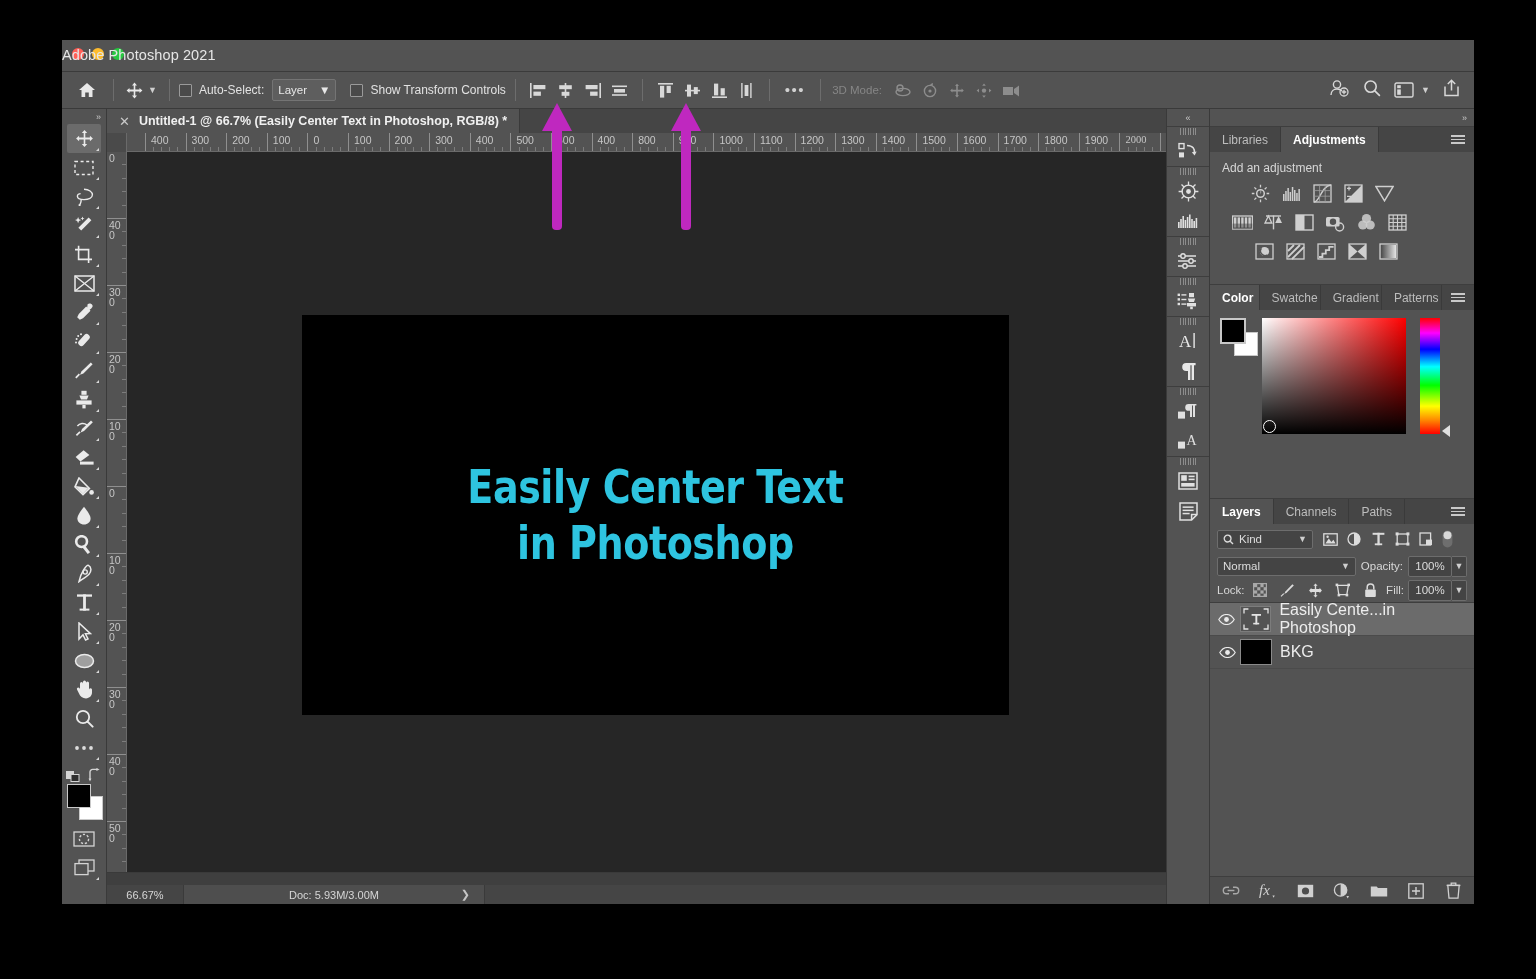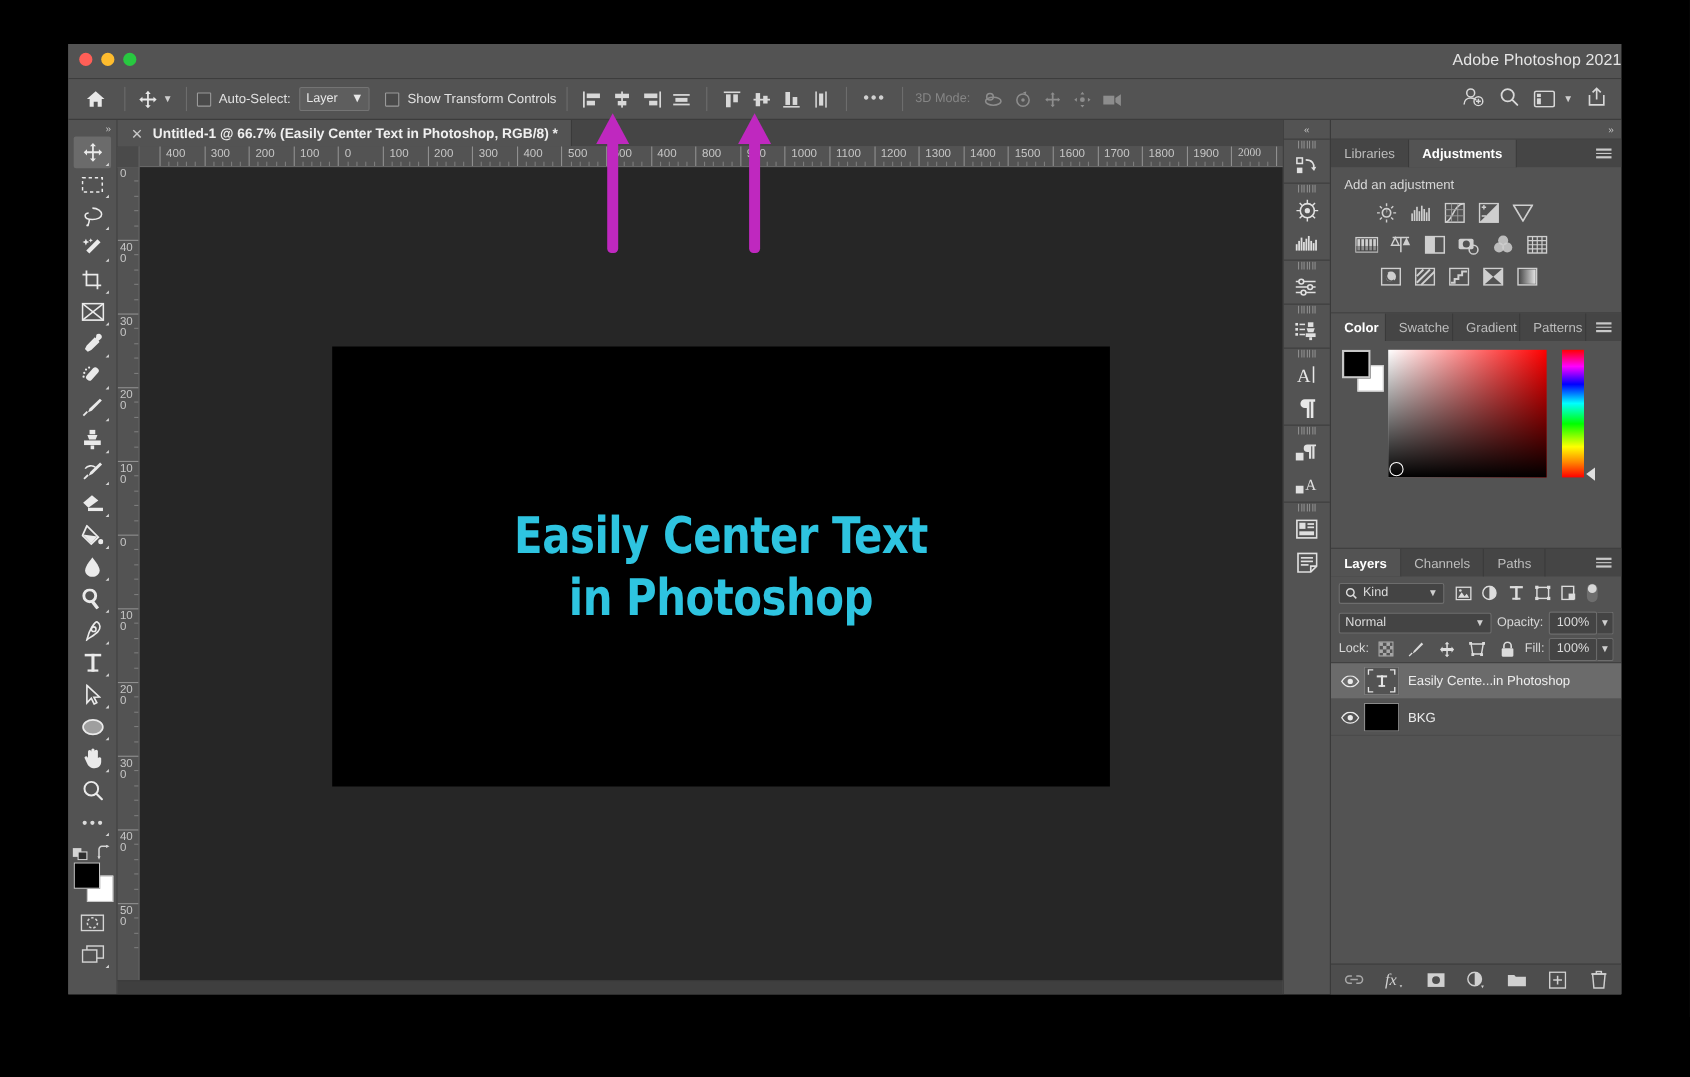--- a/index.html
+++ b/index.html
@@ -6,21 +6,21 @@
   body{width:1536px;height:979px;font-family:"Liberation Sans",sans-serif;-webkit-font-smoothing:antialiased;}
   .app{position:absolute;left:62px;top:40px;width:1412px;height:864px;background:#535353;display:flex;flex-direction:column;overflow:hidden;}
 
   
   .titlebar{height:31px;background:#535353;position:relative;flex:none;border-bottom:1px solid #3b3b3b;}
   .traffic{position:absolute;left:10px;top:8px;display:flex;gap:8px;}
   .dot{width:12px;height:12px;border-radius:50%;}
   .dot.r{background:#ff5f57;}
   .dot.y{background:#febc2e;}
   .dot.g{background:#28c840;}
-  .wintitle{position:absolute;left:0;right:0;top:7px;text-align:right;color:#e6e6e6;font-size:14.5px;letter-spacing:.1px;}
+  .wintitle{position:absolute;left:0;right:0;top:7px;text-align:left;color:#e6e6e6;font-size:14.5px;letter-spacing:.1px;}
 
   
   .optbar{height:36px;background:#535353;display:flex;align-items:center;flex:none;padding:0 8px;border-bottom:1px solid #3a3a3a;position:relative;}
   .ob-home{width:34px;height:26px;display:flex;align-items:center;justify-content:center;}
   .sep{width:1px;height:22px;background:#6d6d6d;margin:0 9px;}
   .toolchip{display:flex;align-items:center;gap:5px;padding:0 3px;}
   .chev{font-size:9px;color:#cfcfcf;}
   .cbx{width:11px;height:11px;border:1px solid #9a9a9a;background:#4a4a4a;border-radius:1px;}
   .oblabel{color:#e2e2e2;font-size:12px;white-space:nowrap;}
   .selectbox{height:20px;background:#5e5e5e;border:1px solid #747474;border-radius:2px;display:flex;align-items:center;padding:0 5px;gap:12px;}
@@ -124,21 +124,21 @@
   .numbox{width:42px;height:19px;background:#444;border:1px solid #6d6d6d;border-radius:2px;display:flex;align-items:center;justify-content:center;}
   .numbox span{color:#dcdcdc;font-size:11.5px;}
   .mcv{width:14px;height:19px;background:#444;border:1px solid #6d6d6d;border-left:none;border-radius:0 2px 2px 0;display:flex;align-items:center;justify-content:center;font-size:9px;color:#cfcfcf;}
   .lockrow{height:24px;display:flex;align-items:center;padding:0 7px;gap:4px;}
   .layerlist{border-top:1px solid #3e3e3e;}
   .layerrow{height:32px;display:flex;align-items:center;gap:0;padding-left:4px;border-bottom:1px solid #4b4b4b;}
   .layerrow.sel{background:#6b6b6b;}
   .eye{width:26px;display:flex;align-items:center;justify-content:center;}
   .thumb{width:32px;height:26px;display:flex;align-items:center;justify-content:center;border:1px solid #7c7c7c;background:#535353;box-sizing:border-box;margin-right:8px;}
   .thumb.blk{background:#000;border-color:#8a8a8a;}
-  .lname{color:#ededed;font-size:12px;}
+  .lname{color:#ededed;font-size:16px;}
   .lspacer{flex:1;}
   .lbottom{height:27px;display:flex;align-items:center;justify-content:center;gap:19px;border-top:1px solid #3e3e3e;background:#4d4d4d;}
   .lbi{width:18px;height:18px;display:flex;align-items:center;justify-content:center;}
 
   
   .arrow{position:absolute;z-index:50;}
 </style>
 </head>
 <body>
 
@@ -732,20 +732,27 @@
           <div class="document" style="left:175px;top:163px;width:707px;height:400px;">
             <div class="doctext">
               <div>Easily Center Text</div>
               <div>in Photoshop</div>
             </div>
           </div>
         </div>
       </div>
       <div class="hscroll"></div>
 
+      <div class="statusbar">
+        <div class="st-zoom">66.67%</div>
+        <div class="st-doc">
+          <span>Doc: 5.93M/3.00M</span>
+          <span class="arr">❯</span>
+        </div>
+      </div>
     </div>
 
     <div class="iconrail">
       <div class="railtop">
           <span>«</span>
         </div>
       <div class="railsep"></div>
       <div class="railgrip">
           <i></i>
           <i></i>

